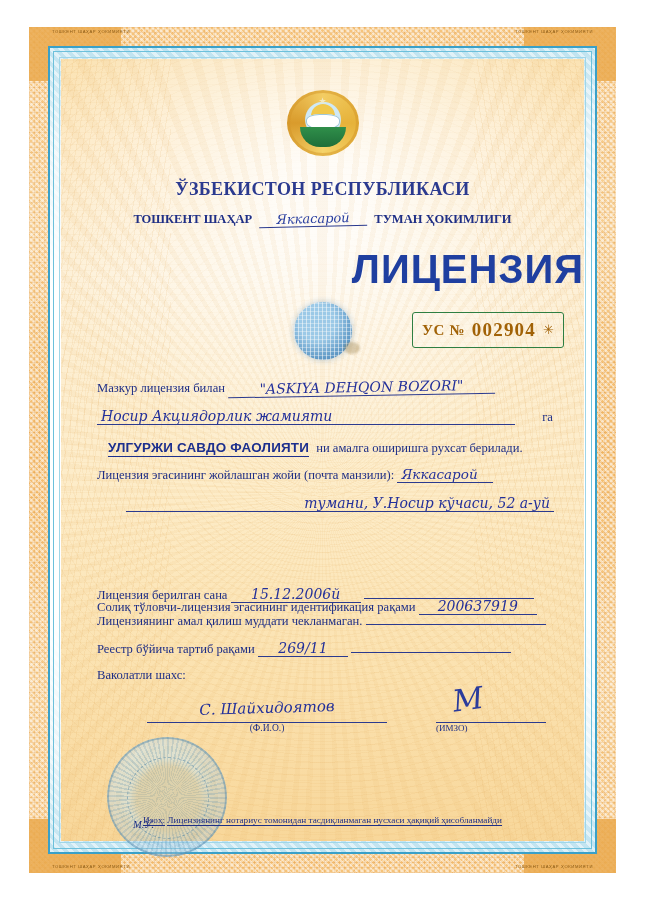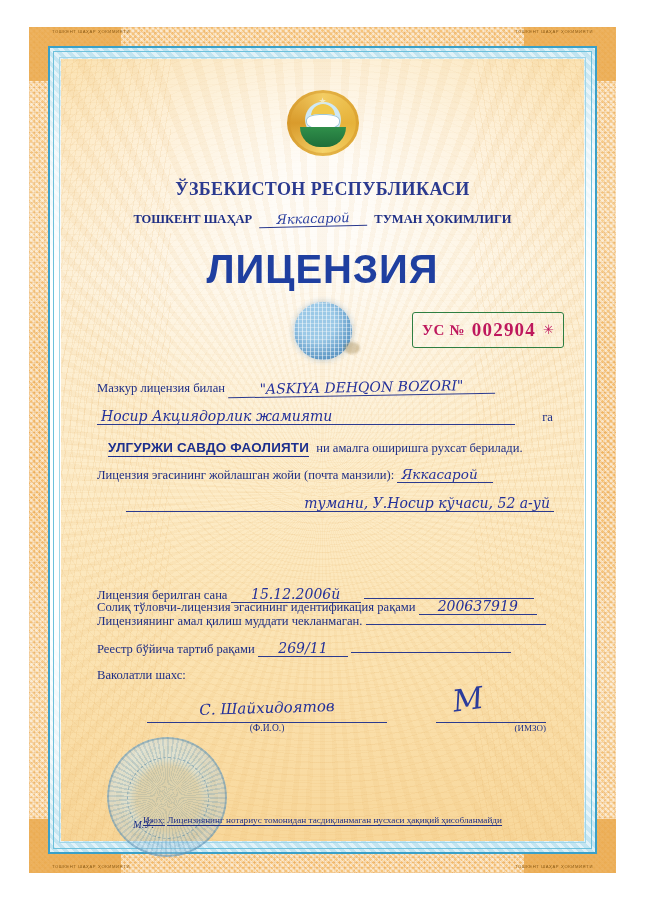--- a/index.html
+++ b/index.html
@@ -134,21 +134,21 @@
     font-size:12.5px;color:#2b3a8f;white-space:nowrap;
   }
   .t-district-row .hand{
     font-family:"DejaVu Serif", serif;font-style:italic;font-weight:normal;
     color:#2a3fa0;font-size:13px;
     border-bottom:1px solid #2b3a8f;padding:0 6px;margin:0 4px;
     display:inline-block;min-width:96px;
     transform:rotate(-1.4deg);
   }
   .t-title{
-    position:absolute;left:0;right:0;top:188px;text-align:center;
+    position:absolute;left:0;right:0;top:188px;text-align:right;
     font-family:"Liberation Sans", sans-serif;font-weight:bold;
     font-size:40px;letter-spacing:1px;color:#1f3fa0;
   }
 
   .hologram{
     position:absolute;left:233px;top:243px;width:58px;height:58px;border-radius:50%;
     background:
       repeating-linear-gradient(90deg, rgba(255,255,255,.55) 0 1px, rgba(255,255,255,0) 1px 4px),
       repeating-linear-gradient(0deg, rgba(255,255,255,.35) 0 1px, rgba(255,255,255,0) 1px 4px),
       radial-gradient(circle at 40% 35%, #8fc4e8 0 35%, #4d8fc4 70%, #2f6ea6 100%);
@@ -158,21 +158,21 @@
   .hologram-shadow{
     position:absolute;left:283px;top:283px;width:16px;height:12px;border-radius:50%;
     background:rgba(150,120,60,.35);filter:blur(1px);
   }
 
   .serial-box{
     position:absolute;left:351px;top:253px;width:150px;height:34px;
     border:1.6px solid #2e7f42;border-radius:3px;
     background:rgba(255,255,255,.18);
     display:flex;align-items:center;justify-content:center;gap:7px;
-    font-family:"Liberation Serif", serif;color:#be185d;
+    font-family:"Liberation Serif", serif;color:#a16207;
   }
   .serial-label{font-size:15px;font-weight:bold;letter-spacing:.5px;}
   .serial-num{font-size:19px;font-weight:bold;letter-spacing:1.2px;}
   .serial-star{font-size:13px;}
 
   .row{position:absolute;left:36px;right:30px;font-size:12.6px;color:#1f2f86;}
   .lbl{font-family:"Liberation Serif", serif;color:#1f2f86;}
   .hand{
     font-family:"DejaVu Serif", serif;font-style:italic;color:#23309a;
   }
@@ -207,21 +207,21 @@
   .sig-cap{
     position:absolute;left:86px;top:664px;width:240px;text-align:center;
     font-size:9.5px;color:#1f2f86;
   }
   .stamp-sig{
     position:absolute;left:392px;top:620px;width:70px;height:44px;
     font-family:"DejaVu Serif", serif;font-style:italic;font-size:30px;color:#2a3b9c;
     transform:rotate(-8deg);
   }
   .sig2-line{position:absolute;left:375px;top:663px;width:110px;border-bottom:1px solid #2b3a8f;}
-  .sig2-cap{position:absolute;left:375px;top:664px;width:110px;text-align:right;font-size:9px;color:#1f2f86;}
+  .sig2-cap{position:absolute;left:375px;top:664px;width:110px;text-align:left;font-size:9px;color:#1f2f86;}
 
   .seal{
     position:absolute;left:46px;top:678px;width:120px;height:120px;border-radius:50%;
     background:
       repeating-conic-gradient(from 0deg at 50% 50%, rgba(70,130,170,0.22) 0deg 2deg, rgba(255,255,255,0) 2deg 5deg),
       radial-gradient(circle at 45% 42%, rgba(200,230,245,.55) 0 40%, rgba(150,190,215,.35) 60%, rgba(120,165,195,.3) 100%);
     box-shadow:inset 0 0 0 2px rgba(70,130,170,.45), inset 0 0 0 9px rgba(255,255,255,.12);
     opacity:.95;
   }
   .seal-inner{

